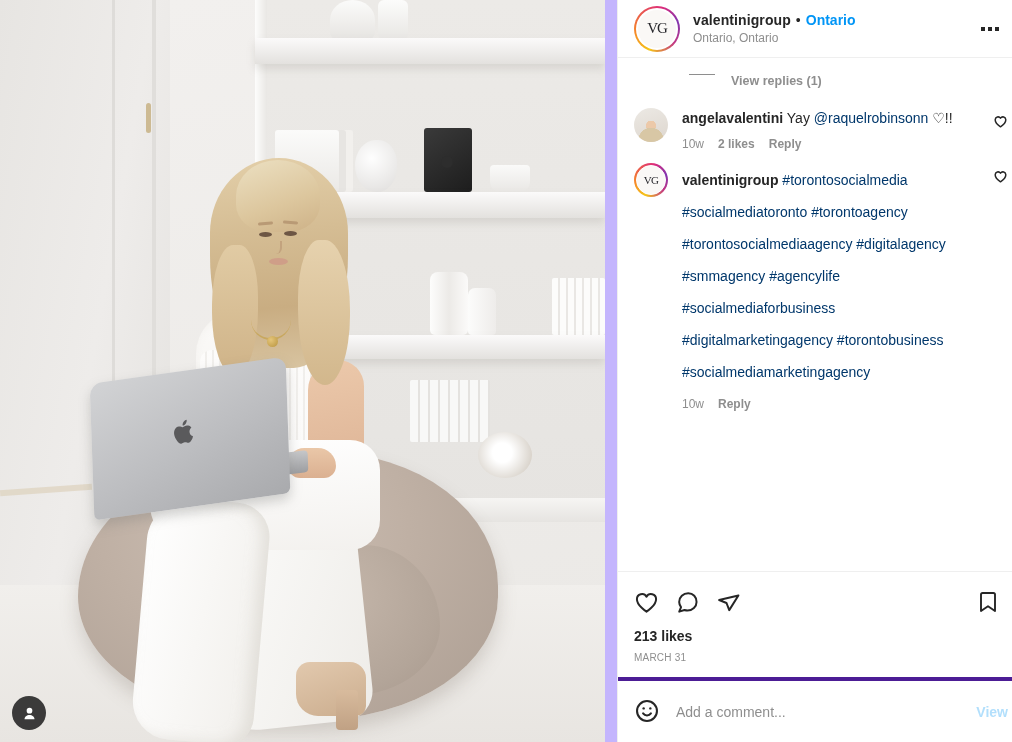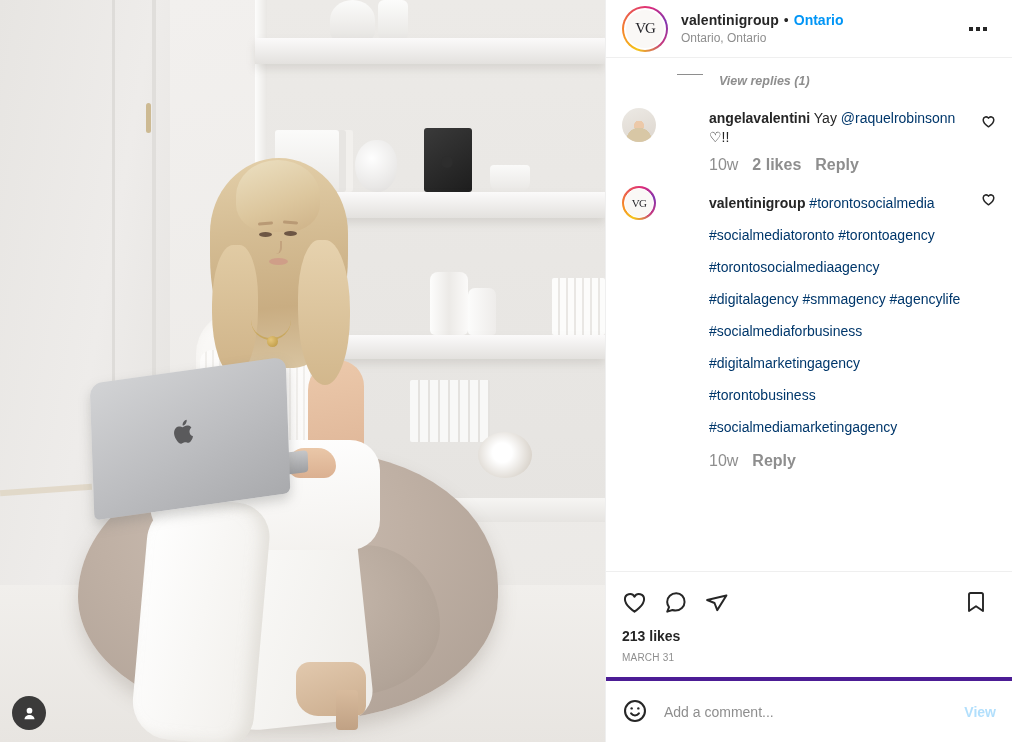--- a/index.html
+++ b/index.html
@@ -12,20 +12,21 @@
     height: 742px;
     overflow: hidden;
     font-family: "Liberation Sans", sans-serif;
     -webkit-font-smoothing: antialiased;
   }
   .post {
     display: flex;
     width: 928px;
     height: 742px;
     background: #c4b5fd;
+    gap: 12px;
   }
 
   
   .media {
     position: relative;
     width: 605px;
     height: 742px;
     overflow: hidden;
     background: #e9e7e4;
     flex: 0 0 605px;
@@ -296,21 +297,21 @@
     flex: 0 0 auto; width: 40px; height: 30px;
     display: flex; align-items: center; justify-content: center; gap: 3px;
   }
   .more-btn i { width: 4px; height: 4px; background: #262626; display: block; }
 
   .comments-scroll {
     flex: 1 1 auto; overflow: hidden;
     padding: 10px 16px 4px 16px;
   }
   .view-replies {
-    display: flex; padding: 6px 0 12px 55px; font-style: italic;
+    display: flex; padding: 6px 0 12px 55px;
   }
   .vr-line { width: 26px; height: 1px; background: #8e8e8e; margin-right: 16px; }
   .vr-text { font-size: 12.5px; font-weight: bold; color: #8e8e8e; }
 
   .comment {
     display: flex; align-items: flex-start; padding: 8px 0 4px 0;
   }
   .c-avatar {
     width: 34px; height: 34px; border-radius: 50%; flex: 0 0 34px; margin-right: 14px;
     overflow: hidden; background: #ded9d4;
@@ -325,29 +326,29 @@
     display: flex; align-items: center; justify-content: center;
     font-family: "Liberation Serif", serif; font-size: 11px; color: #26262b; letter-spacing: -.8px;
   }
   .selfie {
     width: 100%; height: 100%;
     background:
       radial-gradient(circle at 50% 95%, #d8c7a5 0 34%, transparent 35%),
       radial-gradient(circle at 50% 52%, #ecc9a9 0 20%, transparent 21%),
       linear-gradient(160deg,#ece9e4 0%, #ddd6ce 100%);
   }
-  .c-body { flex: 1 1 auto; min-width: 0; padding-top: 1px; margin-left: 39px; }
+  .c-body { flex: 1 1 auto; min-width: 0; padding-top: 1px; }
   .c-text {
     font-size: 14px; line-height: 19px; color: #262626; word-wrap: break-word;
   }
   .c-user { font-weight: bold; color: #262626; }
   .c-link { color: #00376b; }
   .c-tags { color: #00376b; font-size: 14px; line-height: 32px; }
   .c-meta {
-    display: flex; gap: 14px; margin-top: 9px; font-size: 16px; color: #8e8e8e;
+    display: flex; gap: 14px; margin-top: 9px; font-size: 12px; color: #8e8e8e;
   }
   .c-meta .bold { font-weight: bold; color: #8e8e8e; }
   .c-like {
     flex: 0 0 auto; width: 26px; display: flex; justify-content: flex-end; padding-top: 6px;
   }
 
   .actions-section { border-top: 1px solid #efefef; padding: 6px 16px 10px 16px; }
   .action-row {
     display: flex; align-items: center; height: 48px;
   }

